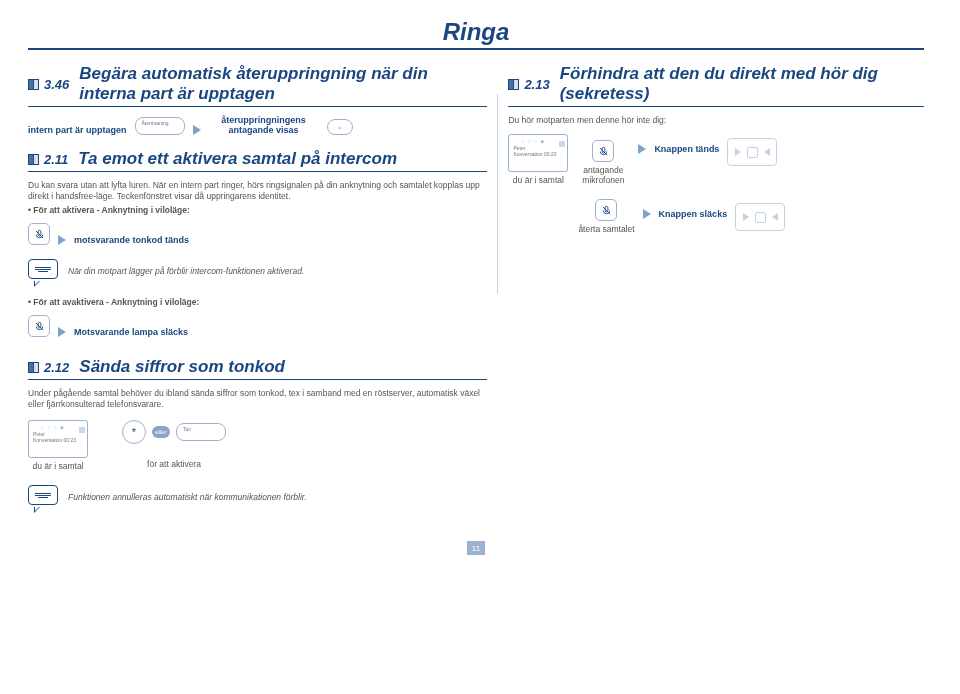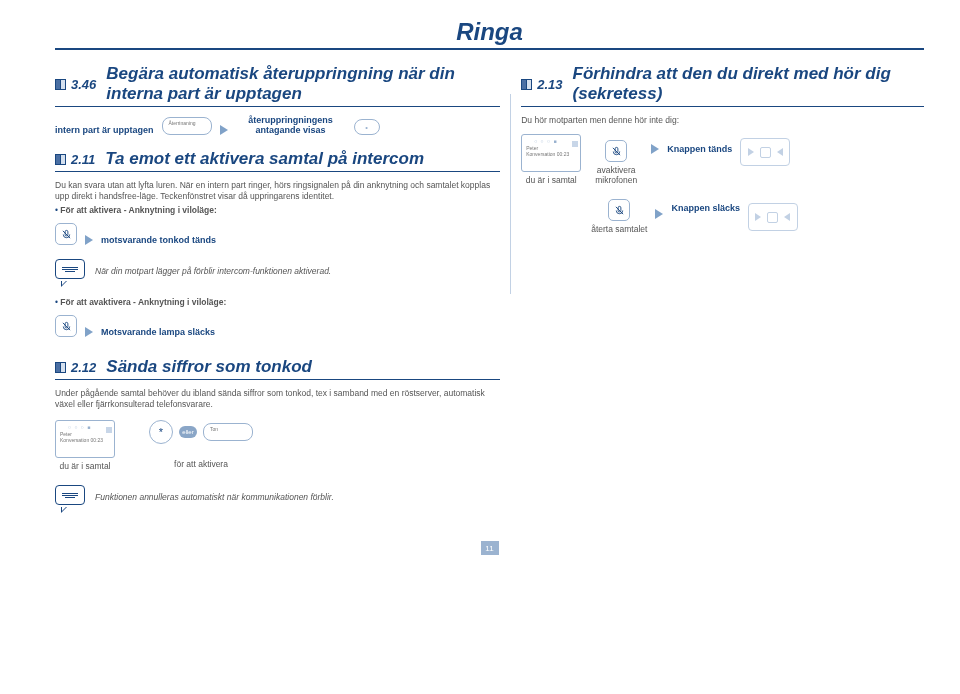--- a/index.html
+++ b/index.html
@@ -1,16 +1,16 @@
 <!DOCTYPE html>
 <html><head>
 <meta charset="utf-8">
 <style>
 body{margin:0;font-family:Arial,Helvetica,sans-serif;background:#fff;color:#1a4780;font-size:9px;width:960px}
-.page{padding:18px 36px 18px 55px;position:relative}
+.page{padding:18px 36px 18px 28px;position:relative}
 .title{color:#1a4780;font-weight:bold;font-style:italic;font-size:24px;text-align:center;margin:0 0 2px 0}
 .title-underline{border-top:2px solid #1a4780;margin:0 0 14px 0}
 .cols{display:flex;gap:10px}
 .col{flex:1}
 .sec-head{display:flex;align-items:center;color:#1a4780;border-bottom:1px solid #1a4780;padding-bottom:2px;margin-bottom:8px}
 .sec-num-icon{width:11px;height:11px;display:inline-flex;margin-right:5px}
 .sec-num-icon span{width:5px;border:1px solid #1a4780;background:#d5e0ee;display:block}
 .sec-num-icon span:first-child{background:#4a6fa3;margin-right:-1px}
 .sec-num{font-style:italic;font-weight:bold;font-size:13px;margin-right:10px}
 .sec-title{font-style:italic;font-weight:bold;font-size:17px}
@@ -197,42 +197,42 @@
               </div>
           </div>
           <span class="caption">du är i samtal</span>
         </div>
         <div class="stack" style="margin-top:6px">
           <div class="callbtn">
             <svg viewBox="0 0 24 24">
                 <path fill="none" stroke="#1a4780" stroke-width="2" d="M12 3a3 3 0 0 1 3 3v6a3 3 0 0 1-6 0V6a3 3 0 0 1 3-3zm-7 9a7 7 0 0 0 14 0M4 4l16 16"></path>
               </svg>
           </div>
-          <span class="caption" style="text-align:center;max-width:54px">avaktivera mikrofonen</span>
+          <span class="caption" style="text-align:center;max-width:54px">antagande mikrofonen</span>
         </div>
         <span class="arrow" style="margin-top:10px"></span>
         <span class="lbl" style="margin-top:10px">Knappen tänds</span>
         <div class="speaker-btn" style="margin-top:4px">
           <span class="r"></span>
             <span class="s"></span>
             <span class="l"></span>
         </div>
       </div>
 
       <div class="row" style="align-items:flex-start;margin-top:14px">
         <div class="stack" style="margin-left:70px">
           <div class="callbtn">
             <svg viewBox="0 0 24 24">
                 <path fill="none" stroke="#1a4780" stroke-width="2" d="M12 3a3 3 0 0 1 3 3v6a3 3 0 0 1-6 0V6a3 3 0 0 1 3-3zm-7 9a7 7 0 0 0 14 0M4 4l16 16"></path>
               </svg>
           </div>
           <span class="caption">återta samtalet</span>
         </div>
         <span class="arrow" style="margin-top:10px"></span>
-        <span class="lbl" style="margin-top:4px">Knappen släcks</span>
+        <span class="lbl" style="margin-top:10px">Knappen släcks</span>
         <div class="speaker-btn" style="margin-top:4px">
           <span class="r"></span>
             <span class="s"></span>
             <span class="l"></span>
         </div>
       </div>
     </div>
   </div>
 
   <div class="pageno">11</div>

